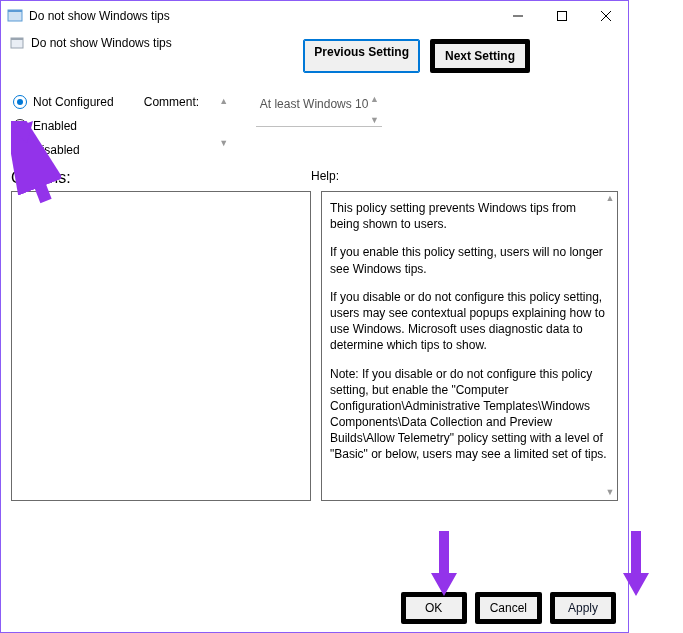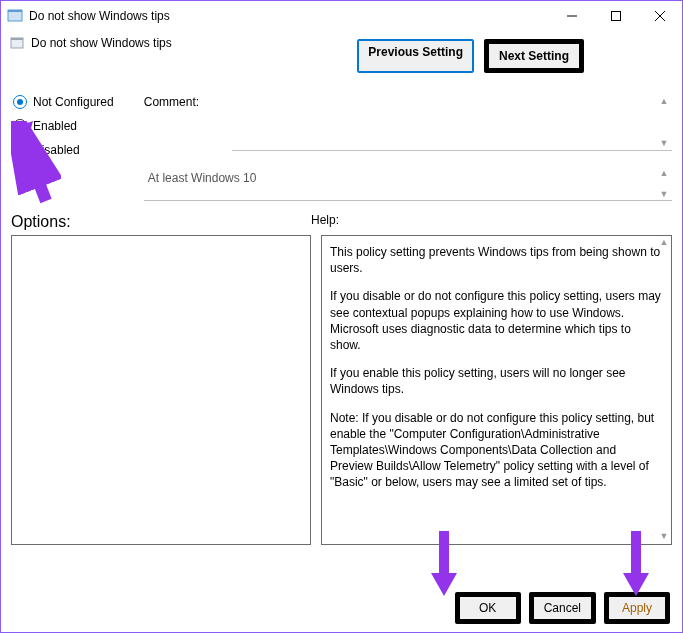--- a/index.html
+++ b/index.html
@@ -1,18 +1,18 @@
 <!DOCTYPE html>
 <html><head>
 <meta charset="utf-8">
 <style>
   * { box-sizing: border-box; margin: 0; padding: 0; font-family: "Segoe UI", Tahoma, sans-serif; }
   body { width: 683px; height: 633px; background: #fff; position: relative; }
 
-  .window { width: 683px; height: 633px; border: 1px solid #8b5cf6; background: #fff; position: relative; }
+  .window { width: 629px; height: 633px; border: 1px solid #8b5cf6; background: #fff; position: relative; }
 
   
   .titlebar { height: 30px; display: flex; align-items: center; padding: 0 0 0 6px; }
   .titlebar .icon { width: 16px; height: 16px; margin-right: 6px; display: inline-flex; }
   .titlebar .title { font-size: 12px; color: #000; flex: 1; }
   .titlebar .ctrl-buttons { display: flex; }
   .titlebar .ctrl-btn { width: 44px; height: 30px; display: flex; align-items: center; justify-content: center; color: #000; background: transparent; }
   .titlebar .ctrl-btn svg { pointer-events:none; }
 
   
@@ -27,21 +27,21 @@
   
   .cfg-area { display:flex; padding:20px 10px 0 12px; gap:30px; }
   .radios { display:flex; flex-direction:column; gap:10px; padding-top:2px; }
   .radio-row { display:flex; align-items:center; gap:6px; font-size:12px; }
   .radio-outer { width:14px; height:14px; border:1px solid #333; border-radius:50%; display:flex; align-items:center; justify-content:center; }
   .radio-outer.selected { border-color:#0078d7; }
   .radio-inner { width:6px; height:6px; border-radius:50%; background:transparent; }
   .radio-outer.selected .radio-inner { background:#0078d7; }
   .radio-label { font-size:12px; }
 
-  .comment-block { flex:1; display:flex; flex-direction:column; gap:16px; }
+  .comment-block { flex:1; display:flex; gap:24px; }
   .comment-row { display:flex; gap:8px; }
   .field-label { font-size:12px; width:80px; padding-top:2px; }
   .comment-box { flex:1; height:58px; border-bottom:1px solid #c0c0c0; border-top:none; border-left:none; border-right:none; position:relative; background:transparent; }
   .comment-scroll { position:absolute; right:2px; top:2px; display:flex; flex-direction:column; justify-content:space-between; height:54px;}
   .scroll-arrow { width:12px; height:12px; display:flex; align-items:center; justify-content:center; color:#999; font-size:9px; }
 
   .supported-box { flex:1; height:34px; border-bottom:1px solid #c0c0c0; position:relative; font-size:12px; padding:4px 14px 4px 4px; color:#555; }
   .supported-scroll { position:absolute; right:2px; top:0; height:100%; display:flex; flex-direction:column; justify-content:space-between; }
   
   
@@ -53,21 +53,21 @@
   .panels { display:flex; padding:0 10px; gap:10px; height:310px;}
   .options-panel { width:300px; border:1px solid #6b6b6b; background:#fff; }
   .help-panel { flex:1; border:1px solid #6b6b6b; background:#fff; padding:8px 10px 8px 8px; font-size:12px; overflow:hidden; position:relative; color:#000;}
   .help-panel p { margin-bottom:12px; line-height:1.35;}
   .help-scroll { position:absolute; right:0; top:0; bottom:0; width:14px; display:flex; flex-direction:column; justify-content:space-between; align-items:center; }
   .help-scroll .scroll-arrow.down { margin-bottom:2px;}
   
   
   .bottom-row { position:absolute; bottom:8px; right:12px; display:flex; gap:8px; }
   .bottom-row .btn { min-width:66px; padding:4px 10px; }
-  .btn.disabled { color:#a16207; }
+  .btn.disabled { color:#0f172a; }
 
   
   .arrow-svg { position:absolute; pointer-events:none; }
 </style>
 </head>
 <body>
 
 <div class="window">
 
   <div class="titlebar">
@@ -160,22 +160,22 @@
 
   <div class="section-labels">
     <div class="options-label">Options:</div>
     <div class="help-label">Help:</div>
   </div>
 
   <div class="panels">
     <div class="options-panel"></div>
     <div class="help-panel">
       <p>This policy setting prevents Windows tips from being shown to users.</p>
+      <p>If you enable this policy setting, users will no longer see Windows tips.</p>
       <p>If you disable or do not configure this policy setting, users may see contextual popups explaining how to use Windows. Microsoft uses diagnostic data to determine which tips to show.</p>
-      <p>If you enable this policy setting, users will no longer see Windows tips.</p>
       <p>Note: If you disable or do not configure this policy setting, but enable the "Computer Configuration\Administrative Templates\Windows Components\Data Collection and Preview Builds\Allow Telemetry" policy setting with a level of "Basic" or below, users may see a limited set of tips.</p>
       <div class="help-scroll">
         <span class="scroll-arrow">▲</span>
         <span class="scroll-arrow down">▼</span>
       </div>
     </div>
   </div>
 
   <div class="bottom-row">
     <div class="btn">OK</div>

